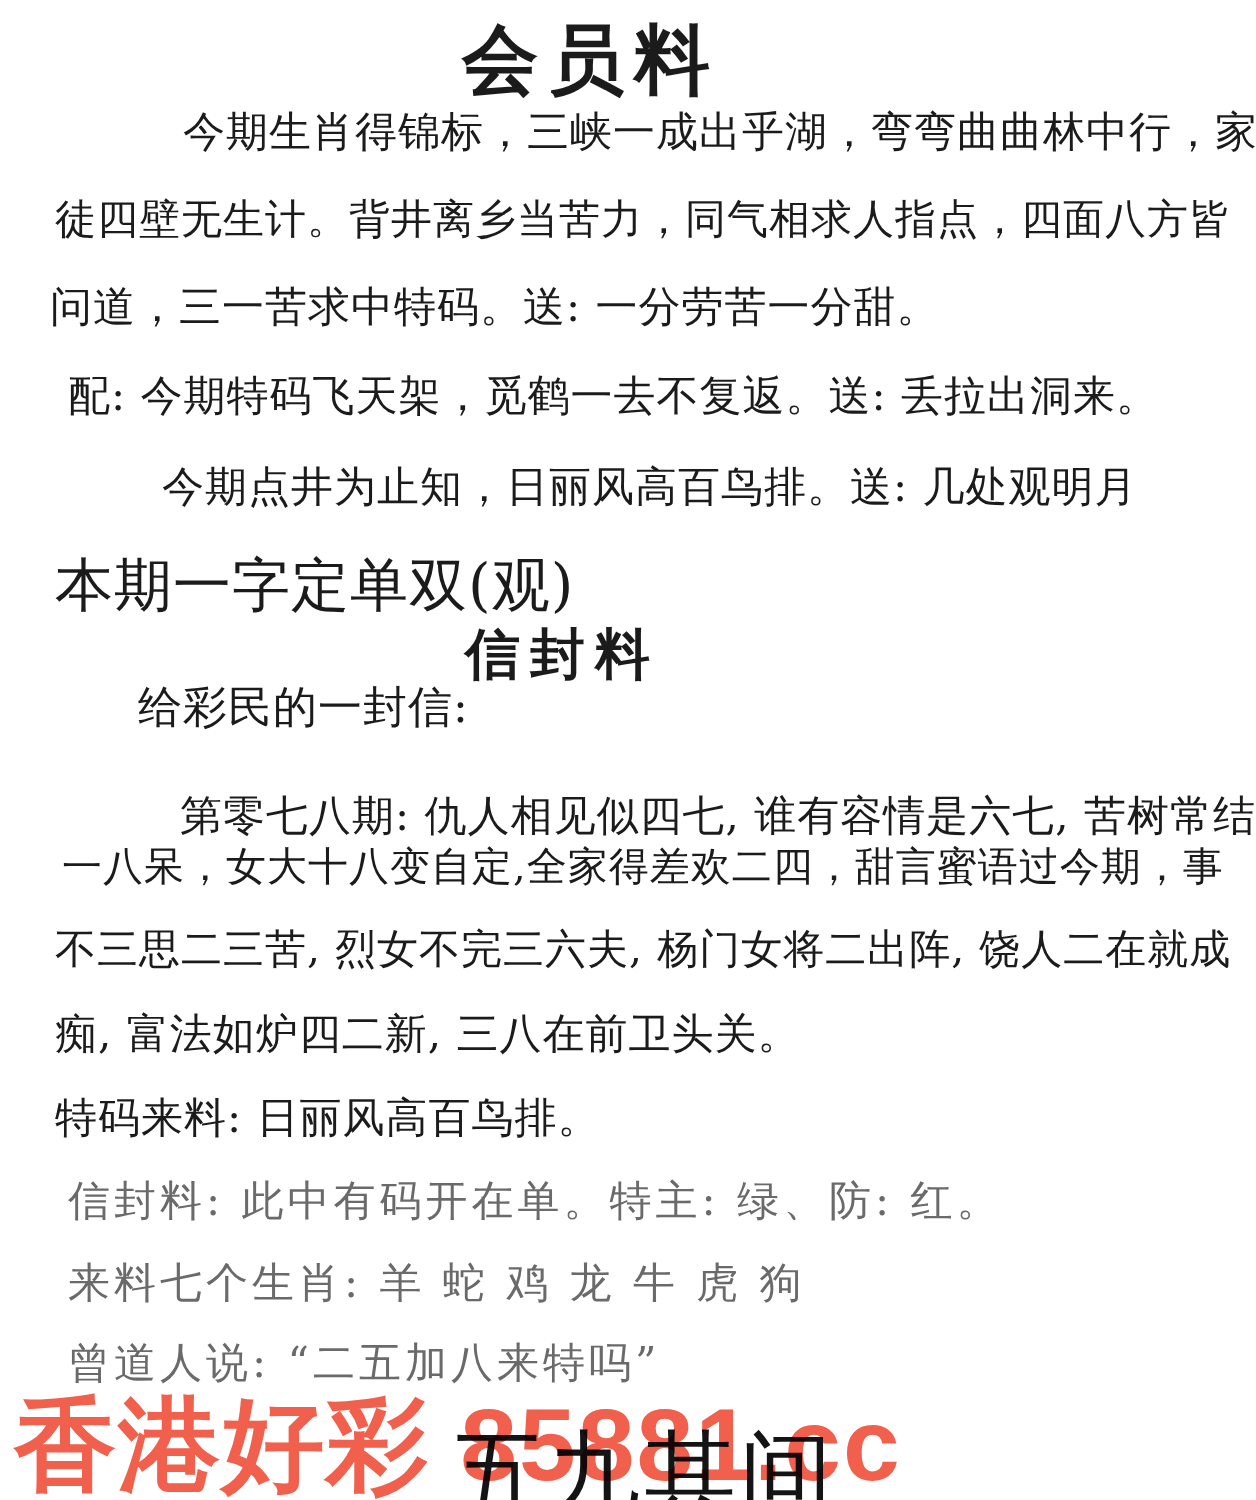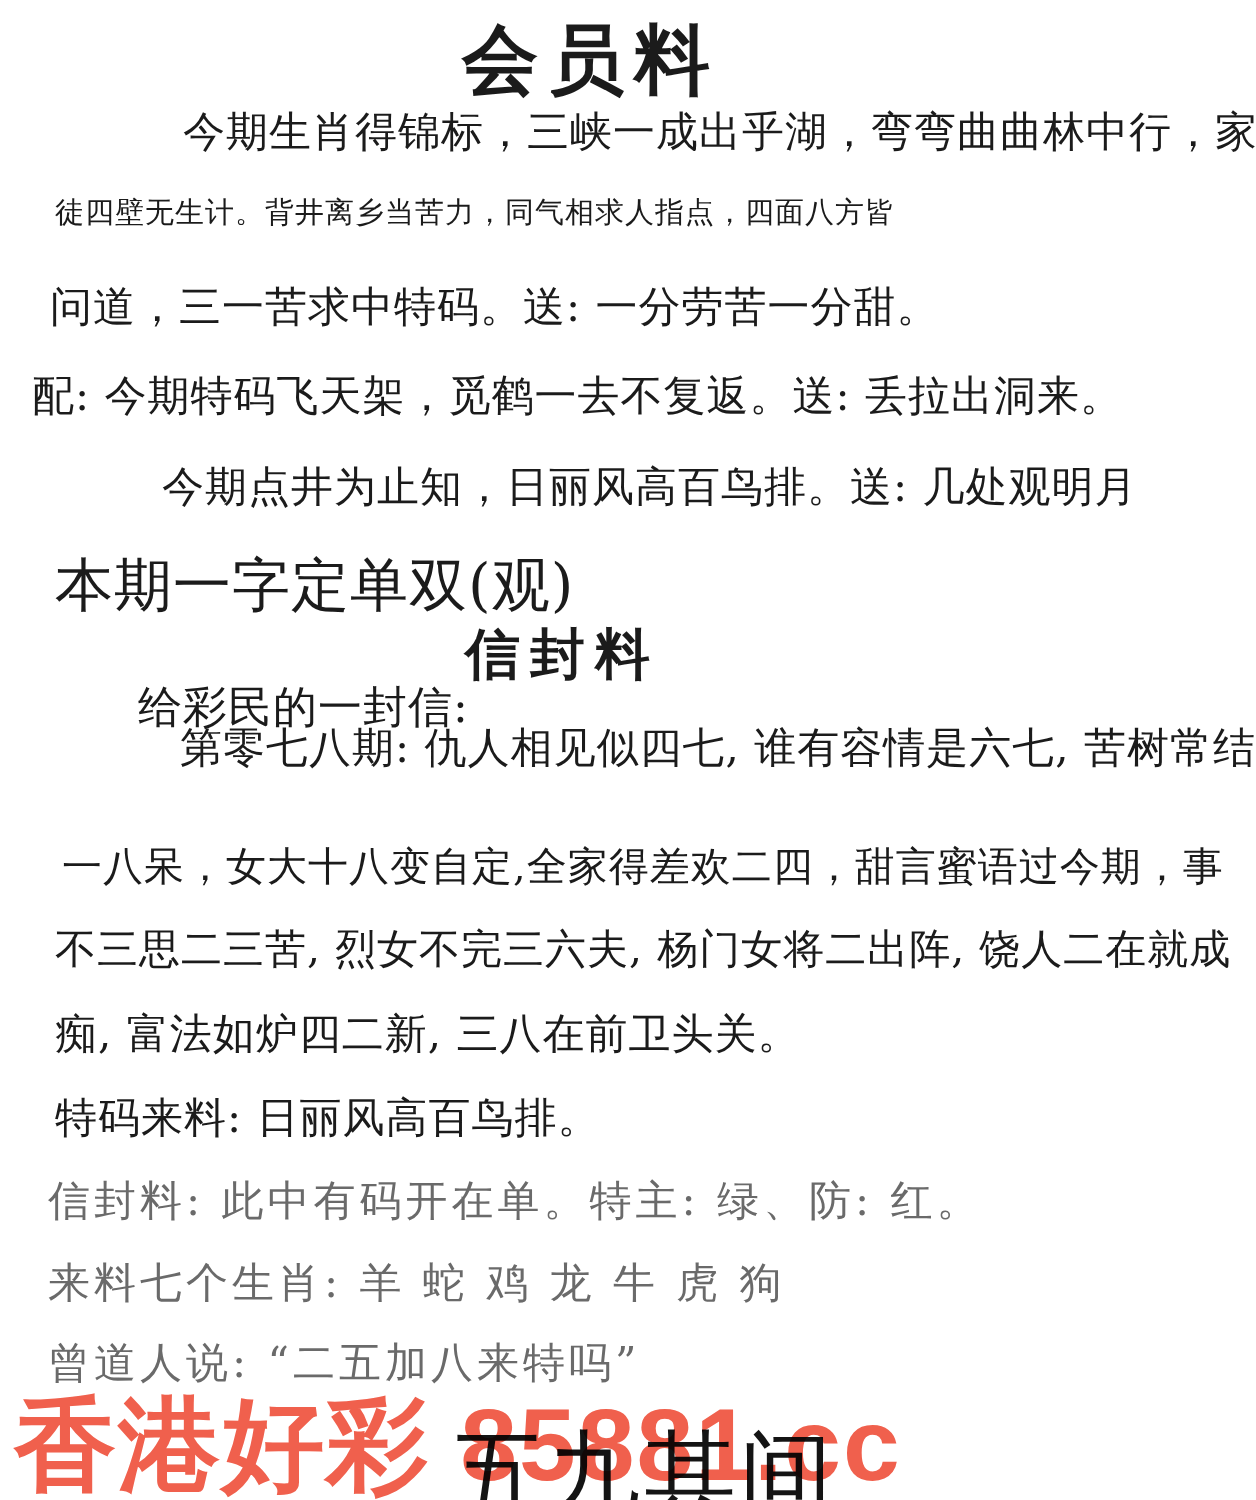--- a/index.html
+++ b/index.html
@@ -31,20 +31,21 @@
     font-size:76px;
   }
   .envelope-title{
     left:465px; top:618px;
     font-size:55px;
   }
   .faded{
     color:#4a4a4a;
     opacity:.82;
     letter-spacing:4px;
+    margin-left:20px;
   }
   .watermark{
     position:absolute;
     left:14px; top:1378px;
     font-family:"Liberation Sans","DejaVu Sans",sans-serif;
     font-weight:bold;
     font-size:102px;
     letter-spacing:2px;
     color:#f0604d;
     white-space:nowrap;
@@ -62,30 +63,30 @@
   }
 </style>
 </head>
 <body>
 
 <div class="canvas">
 
   <div class="big-title member-title">会员料</div>
 
   <div class="line" style="left:183px; top:108px;">今期生肖得锦标，三峡一成出乎湖，弯弯曲曲林中行，家</div>
-  <div class="line" style="left:55px; top:196px; font-size:29px;">徒四壁无生计。背井离乡当苦力，同气相求人指点，四面八方皆</div>
+  <div class="line" style="left:55px; top:196px; font-size:41px;">徒四壁无生计。背井离乡当苦力，同气相求人指点，四面八方皆</div>
   <div class="line" style="left:50px; top:283px;">问道，三一苦求中特码。送: 一分劳苦一分甜。</div>
-  <div class="line" style="left:32px; top:372px;">配: 今期特码飞天架，觅鹤一去不复返。送: 丢拉出洞来。</div>
+  <div class="line" style="left:68px; top:372px;">配: 今期特码飞天架，觅鹤一去不复返。送: 丢拉出洞来。</div>
   <div class="line" style="left:162px; top:463px;">今期点井为止知，日丽风高百鸟排。送: 几处观明月</div>
   <div class="line" style="left:55px; top:552px; font-size:58px;">本期一字定单双(观)</div>
 
   <div class="line" style="left:138px; top:682px; font-size:44px;">给彩民的一封信:</div>
   <div class="big-title envelope-title">信封料</div>
 
-  <div class="line" style="left:180px; top:724px;">第零七八期: 仇人相见似四七, 谁有容情是六七, 苦树常结</div>
+  <div class="line" style="left:180px; top:792px;">第零七八期: 仇人相见似四七, 谁有容情是六七, 苦树常结</div>
   <div class="line" style="left:55px; top:926px; font-size:41px;">不三思二三苦, 烈女不完三六夫, 杨门女将二出阵, 饶人二在就成</div>
   <div class="line" style="left:62px; top:843px; font-size:40px;">一八呆，女大十八变自定,全家得差欢二四，甜言蜜语过今期，事</div>
   <div class="line" style="left:55px; top:1010px;">痴, 富法如炉四二新, 三八在前卫头关。</div>
   <div class="line" style="left:55px; top:1094px;">特码来料: 日丽风高百鸟排。</div>
 
   <div class="line faded" style="left:48px; top:1177px;">信封料: 此中有码开在单。特主: 绿、防: 红。</div>
   <div class="line faded" style="left:48px; top:1259px;">来料七个生肖: 羊 蛇 鸡 龙 牛 虎 狗</div>
   <div class="line faded" style="left:48px; top:1339px;">曾道人说: “二五加八来特吗”</div>
 
   <div class="bottom-big">五九其间</div>

